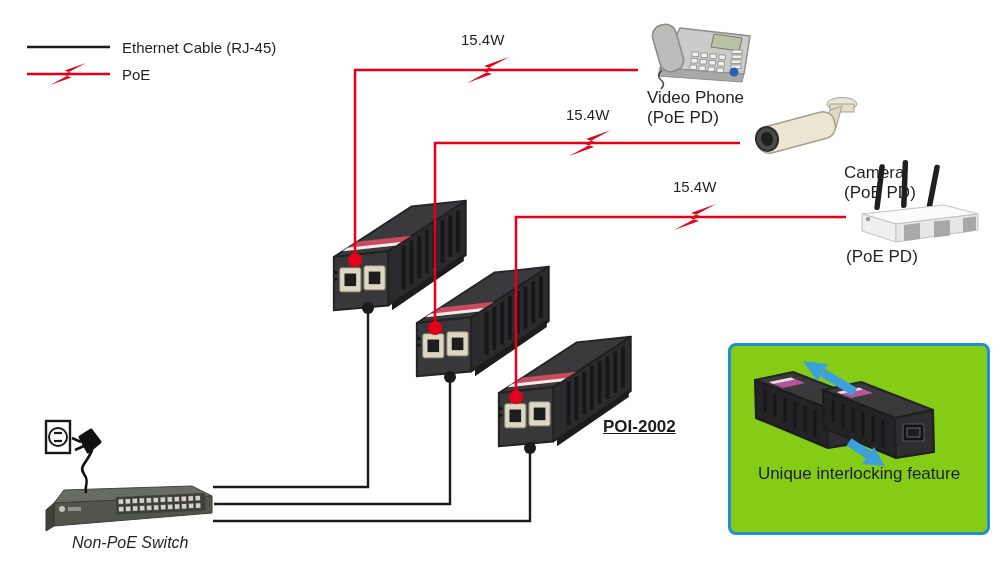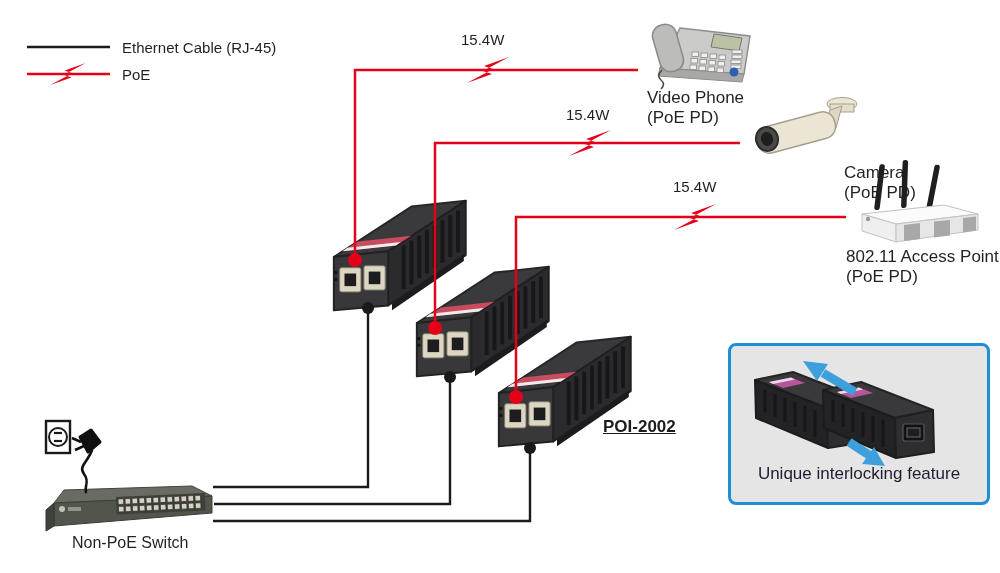--- a/index.html
+++ b/index.html
@@ -10,22 +10,22 @@
   svg{display:block;}
   .layer{position:absolute;left:0;top:0;}
   .lbl{position:absolute;white-space:nowrap;color:#231f20;}
   .legend-text{font-size:15px;}
   .power-lbl{font-size:15px;text-align:right;}
   .dev-lbl{font-size:17px;line-height:20px;}
   .dev-lbl span{display:block;}
   .model-lbl{font-size:17px;font-weight:bold;color:#1c1c1c;}
   .switch-lbl{font-size:16px;}
   .inset{
-    position:absolute;left:728px;top:343px;width:262px;height:162px;
-    border:3px solid #1e8fd5;border-radius:8px;box-sizing:border-box;background:#e5e5e5;
+    position:absolute;left:728px;top:343px;width:262px;height:192px;
+    border:3px solid #1e8fd5;border-radius:8px;box-sizing:border-box;background:#84cc16;
   }
   .inset-caption{
     position:absolute;left:0;right:0;top:118px;text-align:center;
     font-size:17px;color:#1d1d30;
   }
 </style>
 </head>
 <body>
 
 <div class="canvas">
@@ -213,25 +213,24 @@
 
   <div class="lbl dev-lbl" style="left:647px;top:88px;">
     <span>Video Phone</span>
     <span>(PoE PD)</span>
   </div>
   <div class="lbl dev-lbl" style="left:820px;top:163px;margin-left:24px;">
     <span>Camera</span>
     <span>(PoE PD)</span>
   </div>
   <div class="lbl dev-lbl" style="left:846px;top:247px;">
-    <span>802.11 Access Point</span>
     <span>(PoE PD)</span>
   </div>
   <div class="lbl model-lbl" style="left:603px;top:417px;text-decoration:underline;">POI-2002</div>
-  <div class="lbl switch-lbl" style="left:72px;top:534px;">Non-PoE Switch</div>
+  <div class="lbl switch-lbl" style="left:72px;top:534px;font-style:italic;">Non-PoE Switch</div>
 
   <div class="inset">
     <svg width="256" height="156" viewBox="0 0 256 156">
       <use href="#inj-rear" transform="translate(-2,0)"></use>
       <use href="#inj-rear" transform="translate(66,10)"></use>
       <g>
         <line x1="124" y1="46" x2="92" y2="27" stroke="#3da0dc" stroke-width="9"></line>
         <polygon points="72,15 97,18 86,35" fill="#3da0dc"></polygon>
       </g>
       <g>

